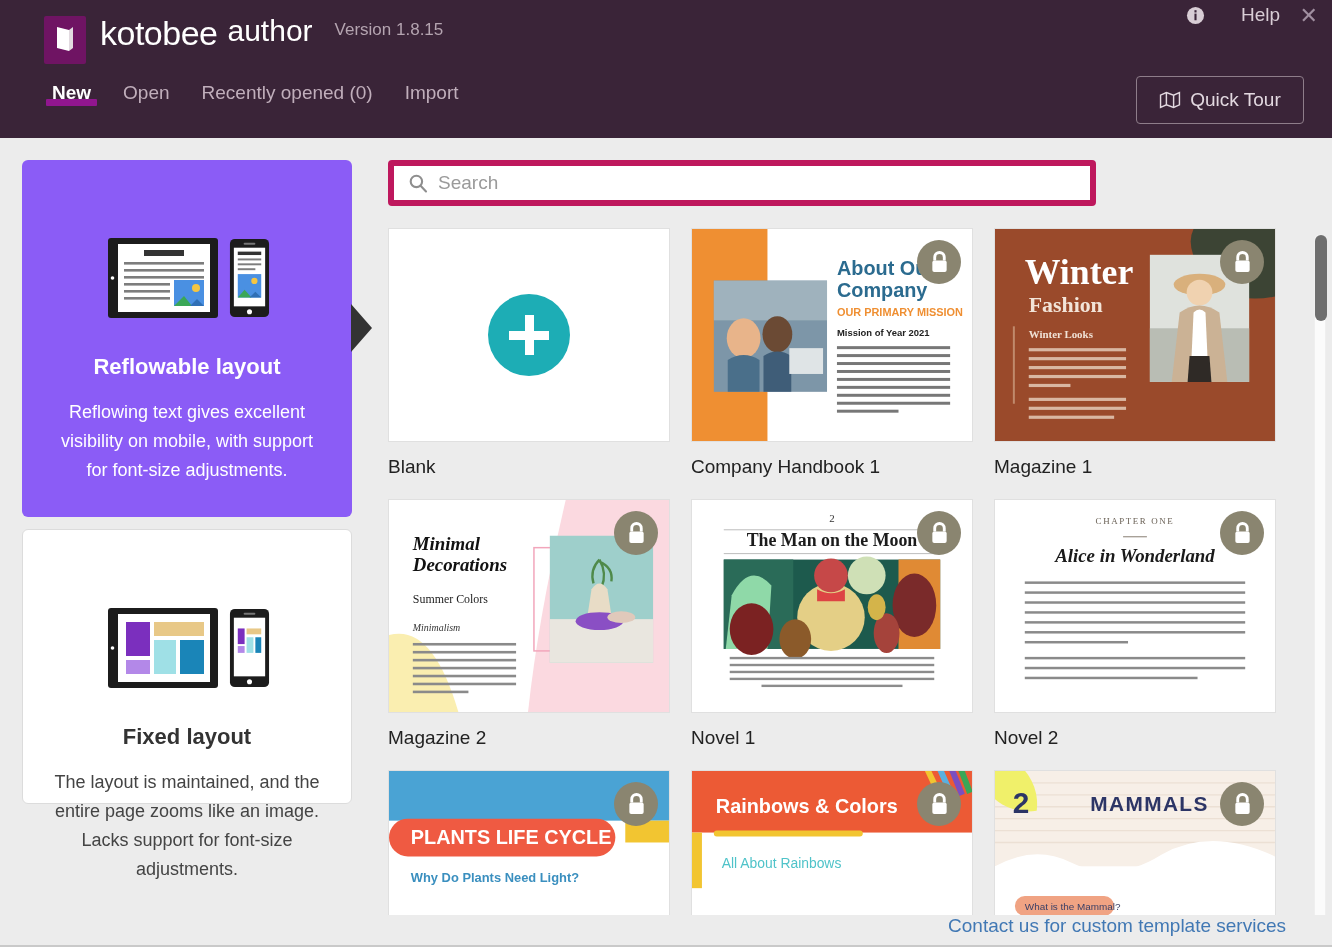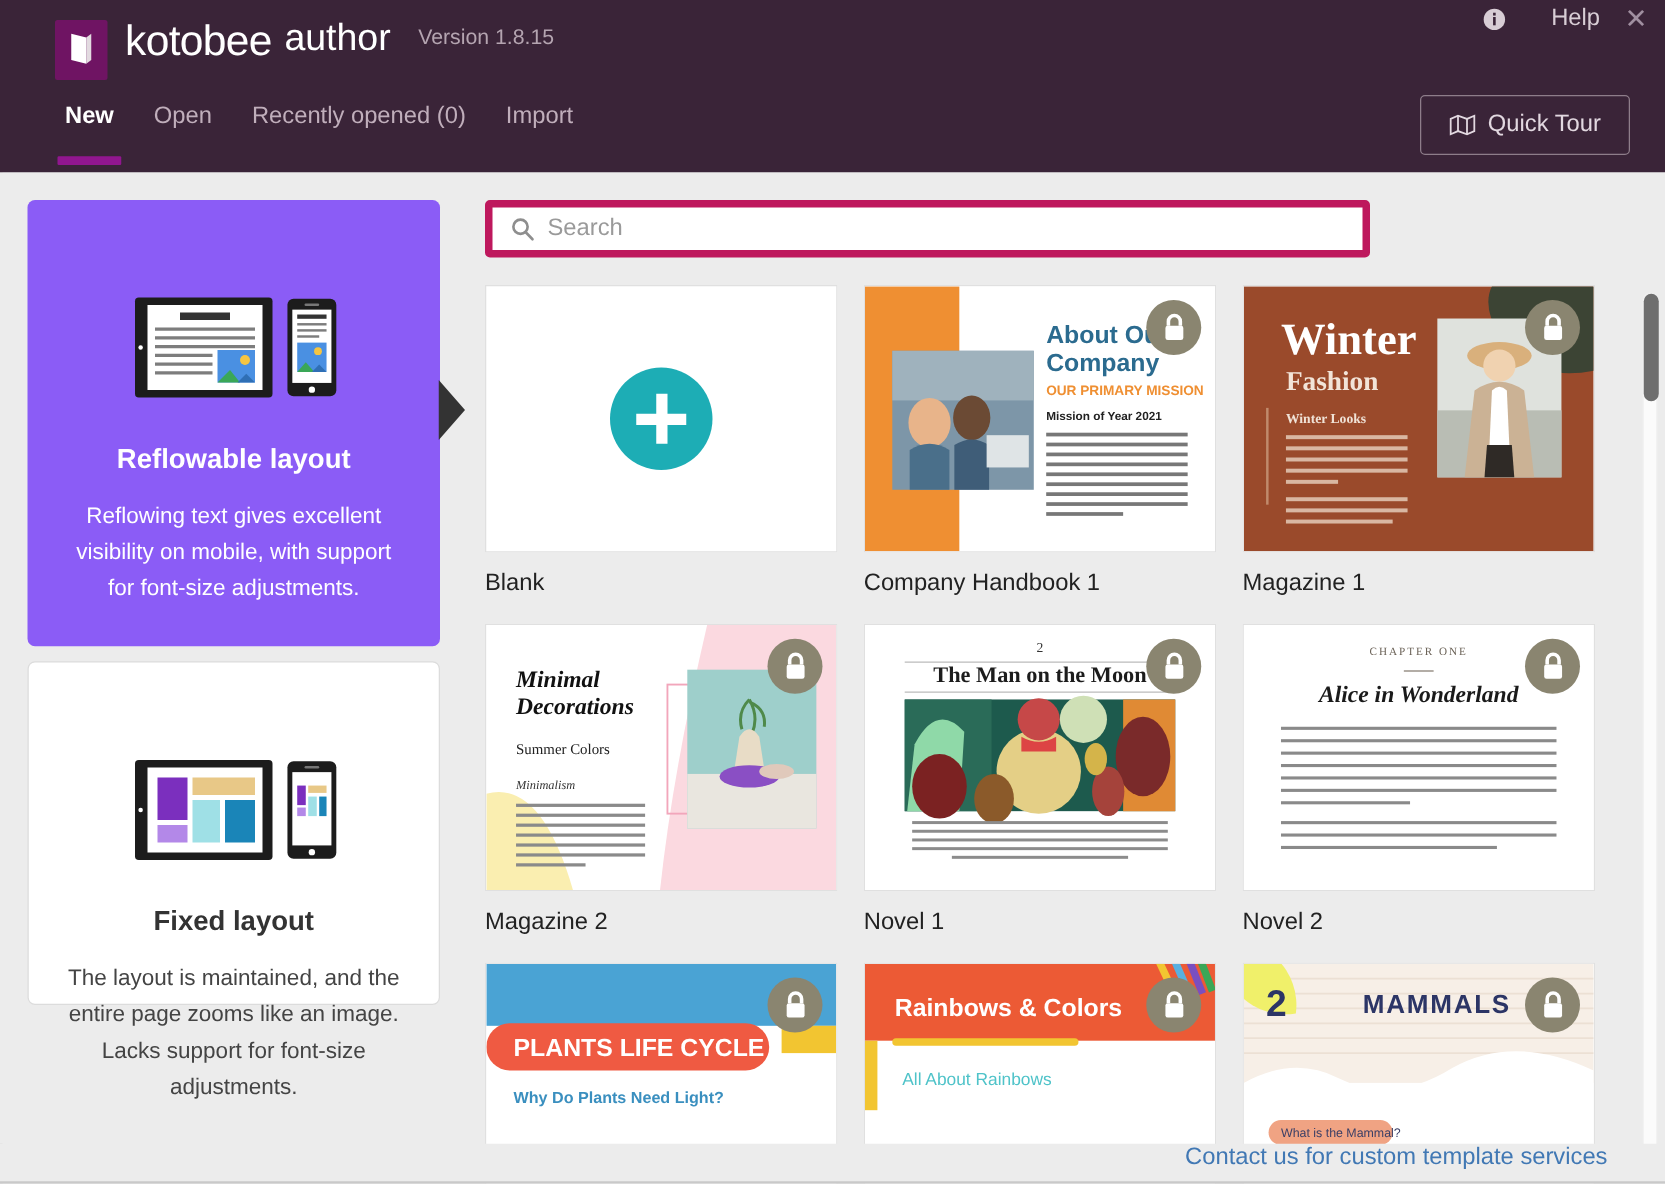--- a/index.html
+++ b/index.html
@@ -21,21 +21,21 @@
     width:42px; height:48px; background:#6f1463; border-radius:2px;
     display:flex; align-items:center; justify-content:center; margin-right:14px;
   }
   .logo-mark svg { display:block; }
   .logo-kotobee { color:#ffffff; font-size:34px; letter-spacing:-0.5px; font-weight:400; line-height:1; }
   .logo-author { color:#ffffff; font-size:30px; font-weight:300; margin-left:10px; line-height:1; }
   .version { color:#b4a4b0; font-size:17px; margin-left:22px; position:relative; top:4px; }
 
   .nav { position:absolute; left:36px; top:82px; display:flex; align-items:flex-start; }
   .nav-item {
-    color:#c0aebb; font-size:19px; padding:0 16px 28px 16px; cursor:pointer;
+    color:#c0aebb; font-size:19px; padding:0 16px 2px 16px; cursor:pointer;
     position:relative; white-space:nowrap;
   }
   .nav-item.active { color:#ffffff; font-weight:bold; }
   .nav-underline {
     position:absolute; left:10px; right:10px; bottom:0; height:7px; background:#91168f;
     border-radius:1px;
   }
 
   .help {
     position:absolute; right:52px; top:4px; display:flex; align-items:center;

